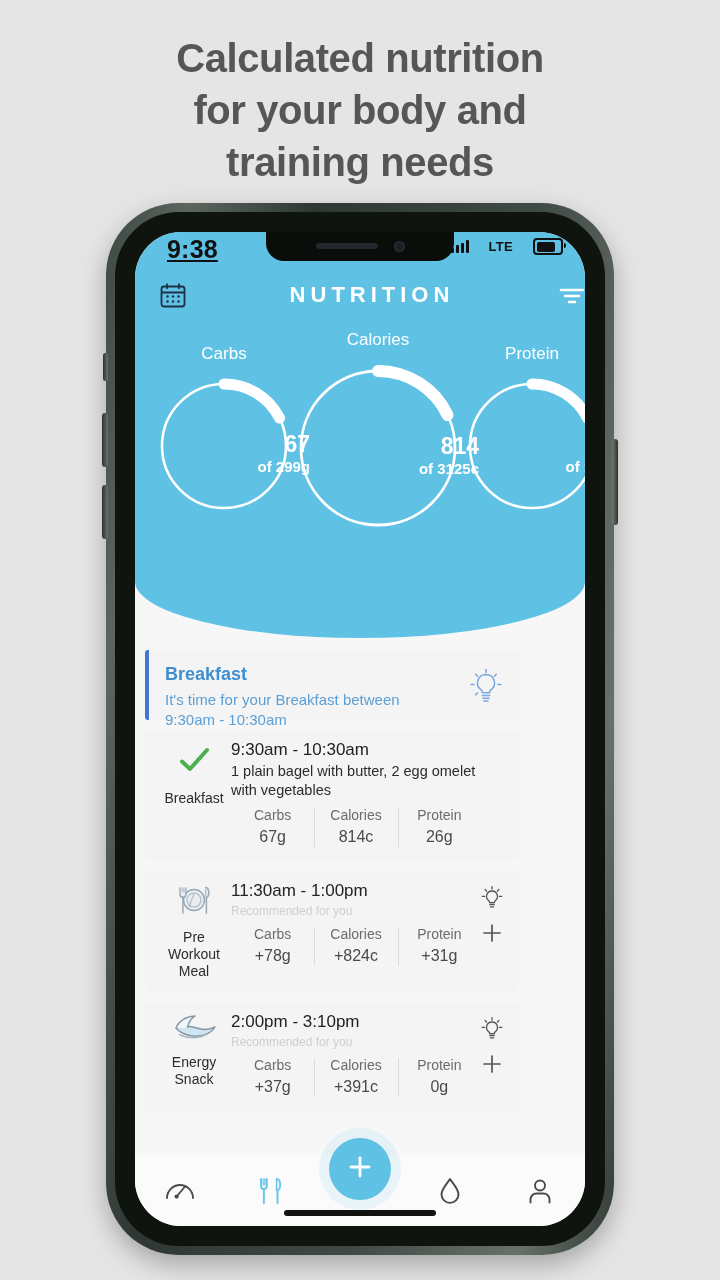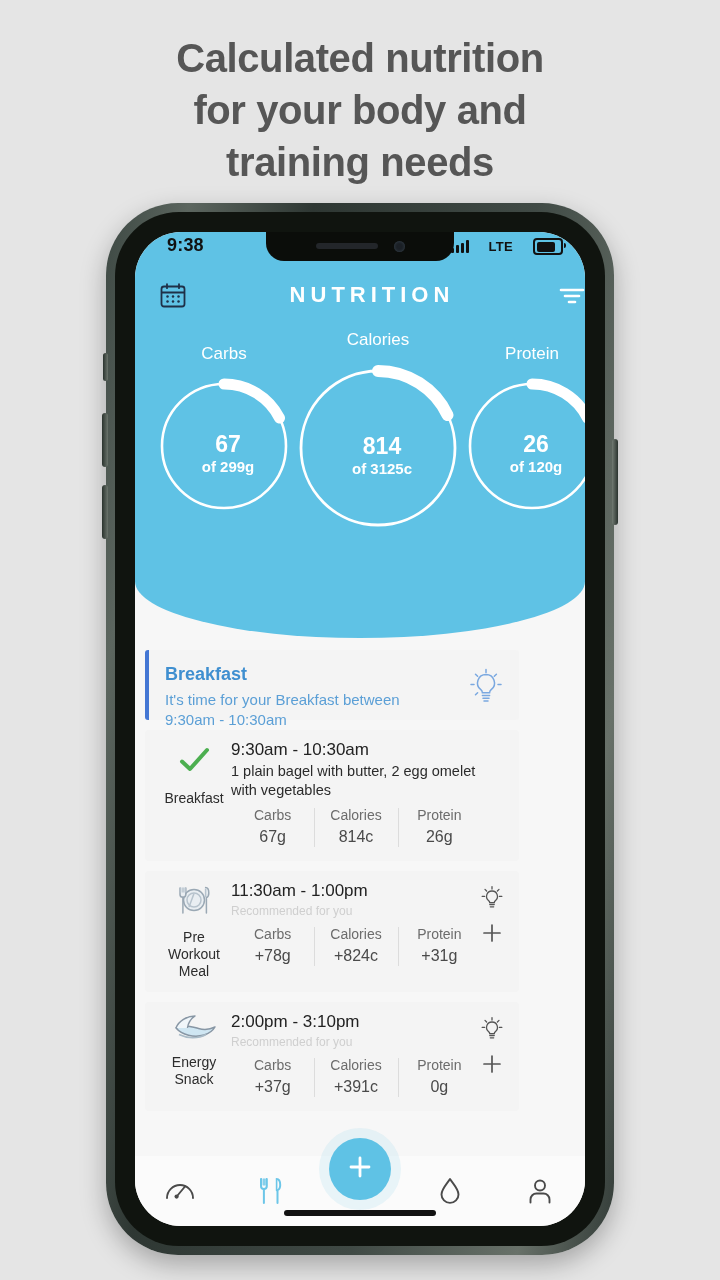--- a/index.html
+++ b/index.html
@@ -58,21 +58,21 @@
     position:absolute;left:50%;transform:translateX(-50%);top:0;
     width:188px;height:29px;background:#0b0d0a;
     border-bottom-left-radius:18px;border-bottom-right-radius:18px;z-index:6;
   }
   .notch .speaker{position:absolute;left:50px;top:11px;width:62px;height:6px;border-radius:3px;background:#23262a;}
   .notch .cam{position:absolute;left:128px;top:9px;width:11px;height:11px;border-radius:50%;
     background:#1b2026;box-shadow:inset 0 0 3px #3a4650;}
 
   
   .statusbar{position:absolute;left:0;top:0;width:450px;height:30px;z-index:5;}
-  .sb-time{position:absolute;left:32px;top:3px;font-size:18px;font-weight:700;color:#111;letter-spacing:.2px;}
+  .sb-time{position:absolute;left:32px;top:3px;font-size:25px;font-weight:700;color:#111;letter-spacing:.2px;text-decoration:underline;}
   .sb-right{position:absolute;right:22px;top:6px;display:flex;align-items:center;gap:20px;}
   .sig{display:flex;align-items:flex-end;gap:2px;height:13px;}
   .sig i{display:block;width:3px;background:#111;border-radius:1px;}
   .sig i:nth-child(1){height:5px;}
   .sig i:nth-child(2){height:8px;}
   .sig i:nth-child(3){height:10px;}
   .sig i:nth-child(4){height:13px;}
   .lte{font-size:13px;font-weight:700;color:#111;letter-spacing:.3px;}
   .batt{width:26px;height:13px;border:2px solid #111;border-radius:4px;position:relative;}
   .batt::after{content:"";position:absolute;right:-5px;top:3px;width:2px;height:5px;background:#111;border-radius:0 2px 2px 0;}
@@ -88,21 +88,21 @@
   .ic-filter{position:absolute;right:22px;top:10px;width:30px;height:24px;cursor:pointer;}
 
   
   .rings{position:absolute;left:0;top:102px;width:450px;height:270px;z-index:3;}
   .ringwrap{position:absolute;}
   .ringwrap .lbl{
     position:absolute;left:0;width:100%;text-align:center;color:#ffffff;
     font-size:17px;font-weight:400;
   }
   .ringwrap .ctr{
-    position:absolute;left:4px;width:100%;text-align:center;color:#fff;
+    position:absolute;left:15px;width:100%;text-align:right;color:#fff;
   }
   .ringwrap .val{font-size:23px;font-weight:700;line-height:25px;}
   .ringwrap .sub{font-size:15px;font-weight:700;line-height:20px;}
   .r-carbs{left:18px;top:10px;width:142px;height:200px;}
   .r-cal{left:157px;top:-4px;width:172px;height:222px;}
   .r-prot{left:326px;top:10px;width:142px;height:200px;}
 
   
   .content{position:absolute;left:0;top:406px;width:394px;height:520px;background:#f7f7f7;overflow:hidden;}
 

